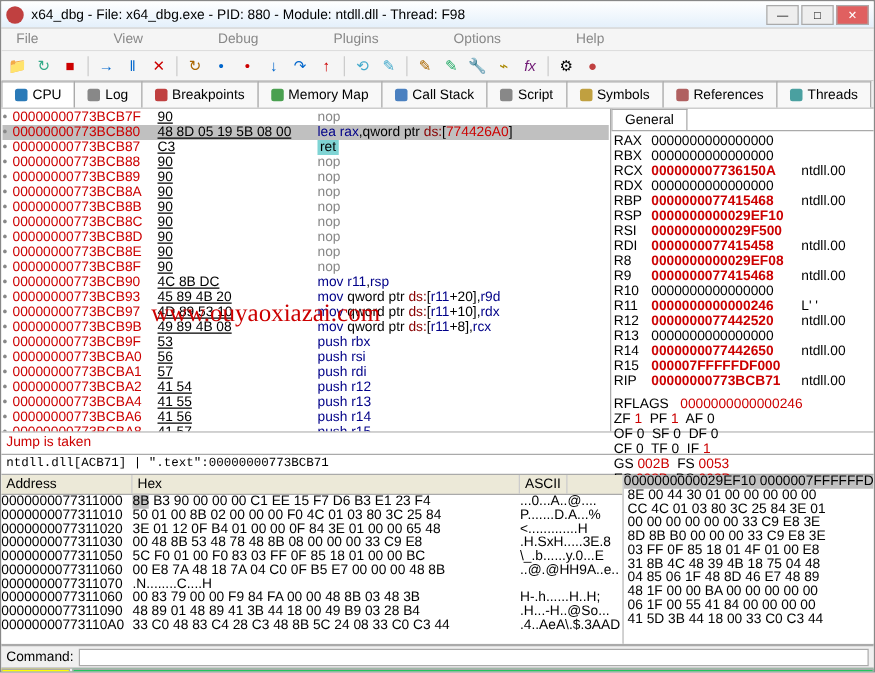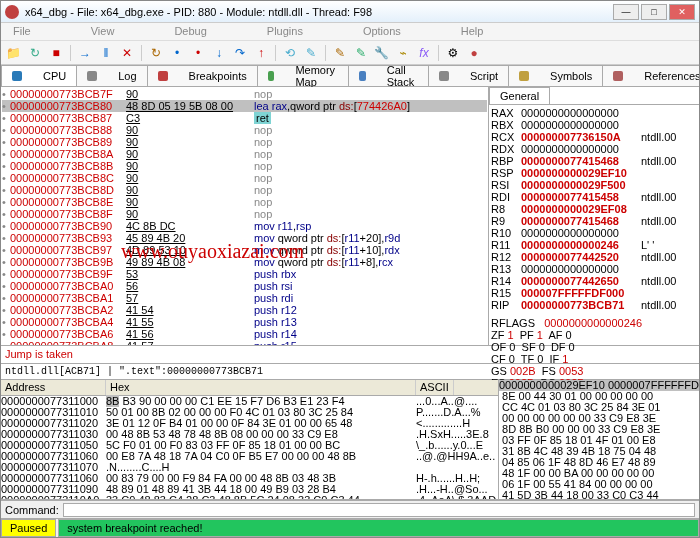--- a/index.html
+++ b/index.html
@@ -9,21 +9,21 @@
 .titlebar .title { flex: 1; color: #000; }
 .winbtns { display: flex; gap: 2px; }
 .winbtn { width: 26px; height: 16px; border: 1px solid #aaa; background: #eee; font-size: 9px; text-align: center; line-height: 14px; }
 .winbtn.close { background: #e06060; color: #fff; }
 .menubar { background: #f5f5f5; height: 18px; display: flex; padding: 0 4px; border-bottom: 1px solid #ddd; gap: 44px; }
 .menubar span { padding: 2px 8px; color: #888; }
 .toolbar { background: #f5f5f5; height: 24px; display: flex; align-items: center; gap: 3px; padding: 0 4px; border-bottom: 1px solid #ccc; }
 .tbtn { width: 18px; height: 18px; display: flex; align-items: center; justify-content: center; font-size: 12px; }
 .tsep { width: 1px; height: 16px; background: #ccc; margin: 0 2px; }
 .tabstrip { background: #f0f0f0; height: 22px; display: flex; border-bottom: 1px solid #aaa; }
-.tab { padding: 3px 10px; border: 1px solid #aaa; border-bottom: none; margin-right: -1px; background: #f8f8f8; display: flex; align-items: center; gap: 21px; }
+.tab { padding: 3px 10px; border: 1px solid #aaa; border-bottom: none; margin-right: -1px; background: #f8f8f8; display: flex; align-items: center; gap: 4px; }
 .tab.active { background: #fff; }
 .tab .ticon { width: 10px; height: 10px; border-radius: 2px; }
 .mainarea { display: flex; height: 258px; }
 .disasm { flex: 1; background: #fff; overflow: hidden; border-right: 1px solid #aaa; font-family: 'Courier New', monospace; font-size: 10px; line-height: 12px; padding: 1px; position: relative; }
 .drow { display: flex; white-space: pre; }
 .drow .b { width: 8px; color: #888; }
 .drow .a { width: 116px; color: #c00; }
 .drow .h { width: 128px; color: #000; text-decoration: underline; }
 .drow .mn { color: #000; }
 .drow .reg { color: #008; }
@@ -40,21 +40,21 @@
 .rrow { display: flex; white-space: pre; }
 .rrow .rn { width: 30px; }
 .rrow .rv { width: 120px; }
 .rrow .rv.red { color: #c00; font-weight: bold; }
 .rrow .rc { color: #000; }
 .frow { white-space: pre; }
 .frow .fl { color: #c00; }
 .midbar { background: #fff; border-top: 1px solid #aaa; border-bottom: 1px solid #aaa; padding: 2px 4px; font-family: 'Courier New', monospace; font-size: 10px; }
 .jit { color: #c00; }
 .locbar { background: #fff; padding: 2px 4px; font-family: 'Courier New', monospace; font-size: 10px; border-bottom: 1px solid #aaa; }
-.dumparea { display: flex; height: 120px; border-bottom: 1px solid #aaa; }
+.dumparea { display: flex; height: 136px; border-bottom: 1px solid #aaa; }
 .dump { flex: 1; background: #fff; font-family: 'Courier New', monospace; font-size: 9px; overflow: hidden; border-right: 1px solid #aaa; }
 .dhdr { background: #ece9d8; border-bottom: 1px solid #aaa; display: flex; height: 16px; }
 .dhdr span { padding: 1px 4px; border-right: 1px solid #ccc; }
 .dumprow { display: flex; white-space: pre; line-height: 11px; }
 .dumprow .da { width: 105px; }
 .dumprow .dh { width: 310px; }
 .dumprow .dc { }
 .dumprow.sel .dh0 { background: #c0c0c0; }
 .stack { width: 200px; background: #fff; font-family: 'Courier New', monospace; font-size: 9px; overflow: hidden; }
 .stackhdr { background: #c0c0c0; white-space: pre; line-height: 11px; }
@@ -103,21 +103,21 @@
   <span class="tbtn" style="color:#06c">↷</span>
   <span class="tbtn" style="color:#c00">↑</span>
   <span class="tsep"></span>
   <span class="tbtn" style="color:#4ac">⟲</span>
   <span class="tbtn" style="color:#4ac">✎</span>
   <span class="tsep"></span>
   <span class="tbtn" style="color:#a60">✎</span>
   <span class="tbtn" style="color:#2a6">✎</span>
   <span class="tbtn">🔧</span>
   <span class="tbtn" style="color:#a80">⌁</span>
-  <span class="tbtn" style="color:#8b5cf6;font-style:italic">fx</span>
+  <span class="tbtn" style="color:#701a75;font-style:italic">fx</span>
   <span class="tsep"></span>
   <span class="tbtn">⚙</span>
   <span class="tbtn" style="color:#c04040">●</span>
 </div>
 
 <div class="tabstrip" id="tabstrip">
     <div class="tab active">
       <span class="ticon" style="background: rgb(42, 122, 184);"></span>
       <span>CPU</span>
     </div>

